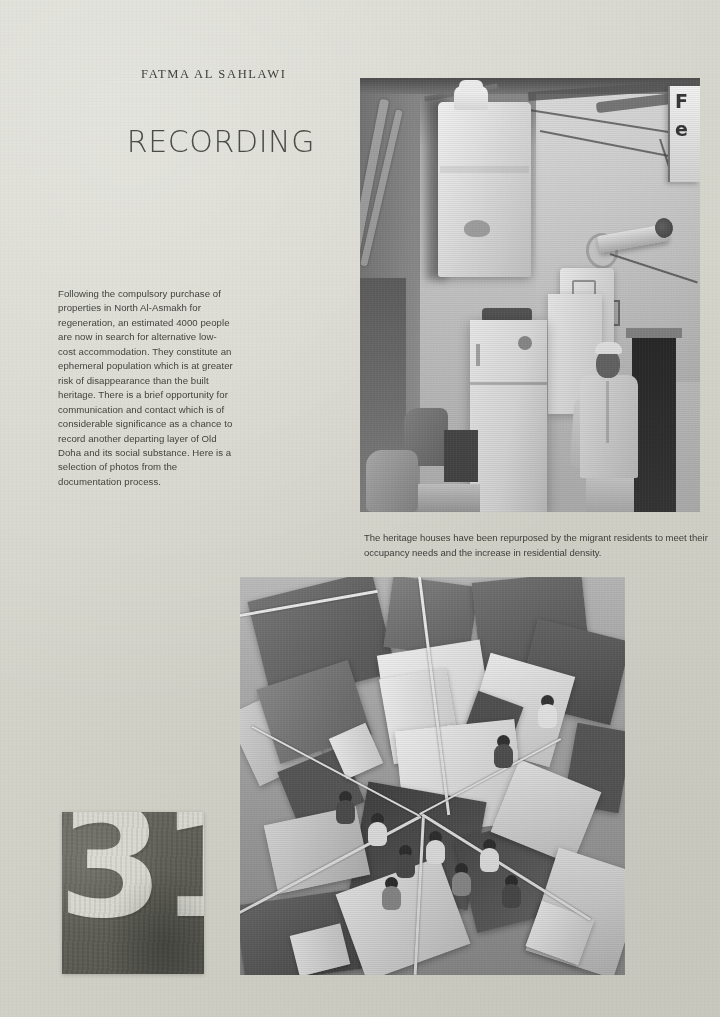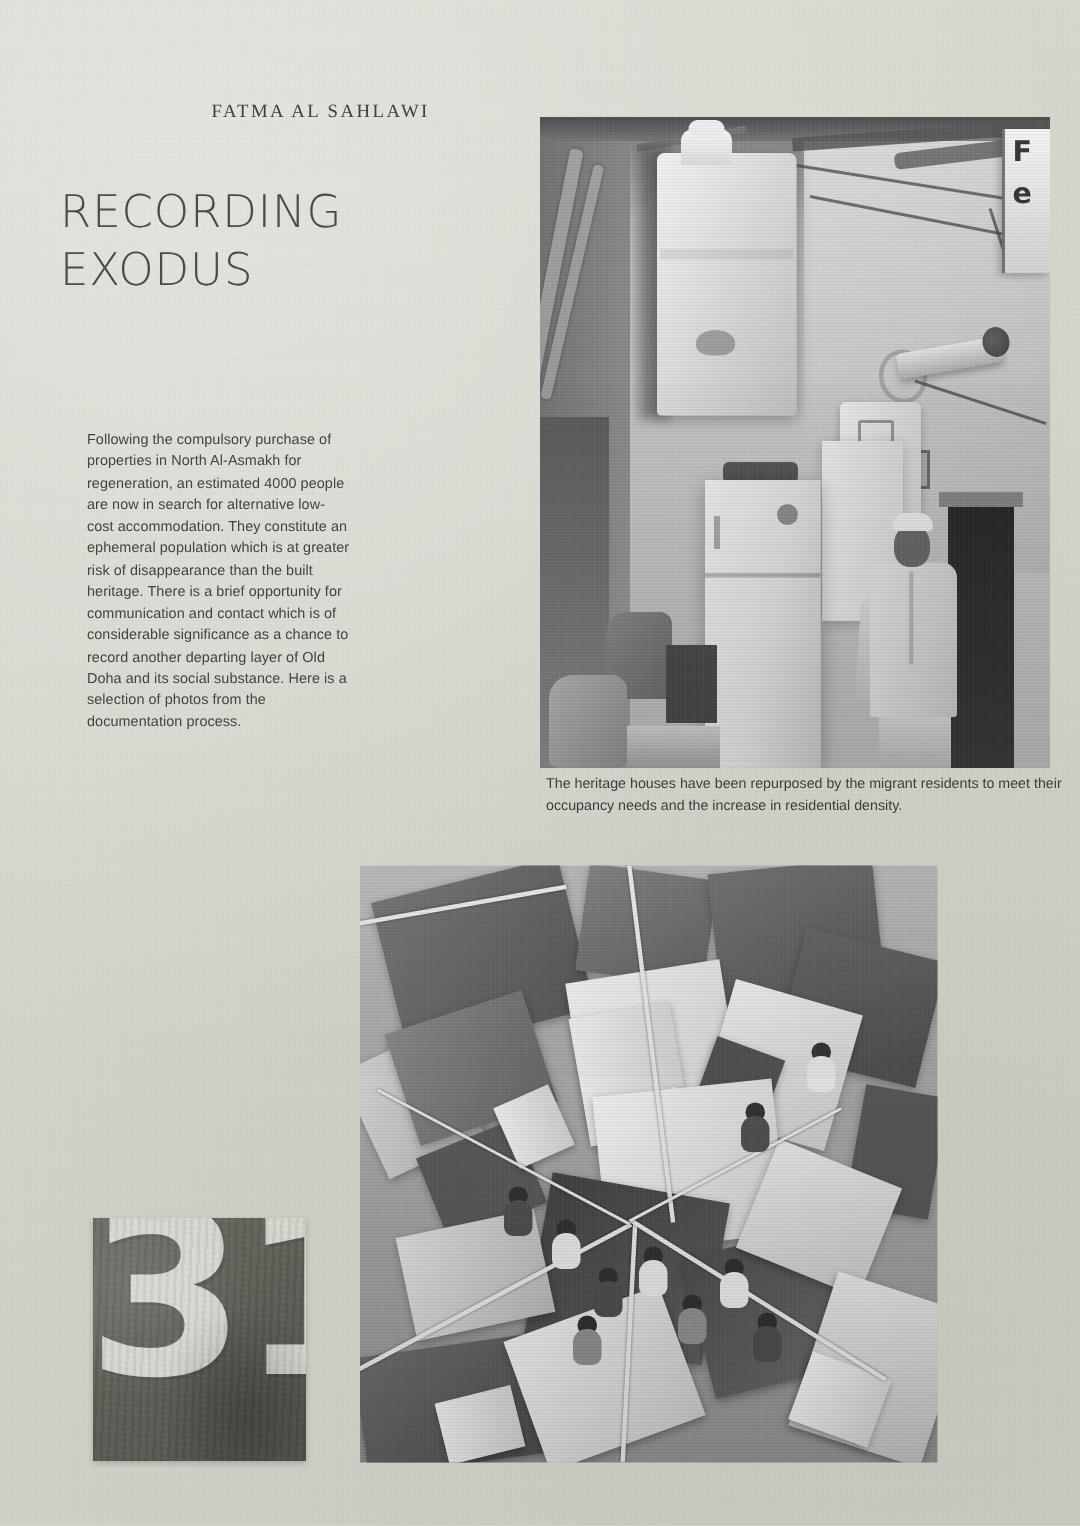--- a/index.html
+++ b/index.html
@@ -46,21 +46,21 @@
     white-space: nowrap;
     margin-top: 20px;
   }
 
   
   .title {
     position: absolute;
     left: 40px;
     top: 122px;
     width: 275px;
-    text-align: left;
+    text-align: right;
     color: #4b4b48;
     font-size: 30px;
     line-height: 39px;
     letter-spacing: 0.6px;
     font-weight: 300;
     font-family: "DejaVu Sans", sans-serif;
   }
   .title .line { display: block; white-space: nowrap; }
 
   
@@ -73,21 +73,21 @@
     font-size: 9.6px;
     line-height: 14.45px;
     letter-spacing: .05px;
   }
   .intro p { margin: 0; }
 
   
   .caption {
     position: absolute;
     left: 364px;
-    top: 516px;
+    top: 531px;
     width: 350px;
     color: #3d3d3a;
     font-size: 9.5px;
     line-height: 14.5px;
   }
   .caption p { margin: 0; }
 
   
   .photo {
     position: absolute;
@@ -420,21 +420,20 @@
 </head>
 <body>
 
 <div class="page">
   <div class="grain"></div>
 
   <div class="byline">FATMA AL SAHLAWI</div>
 
   <div class="title">
     <span class="line">RECORDING</span>
-    <span class="line">EXODUS</span>
   </div>
 
   <div class="intro">
     <p>Following the compulsory purchase of properties in North Al-Asmakh for regeneration, an estimated 4000 people are now in search for alternative low-cost accommodation. They constitute an ephemeral population which is at greater risk of disappearance than the built heritage. There is a brief opportunity for communication and contact which is of considerable significance as a chance to record another departing layer of Old Doha and its social substance. Here is a selection of photos from the documentation process.</p>
   </div>
 
   <div class="photo" id="photo-top">
     <div class="rwall"></div>
     <div class="lwall"></div>
     <div class="lwall2"></div>

